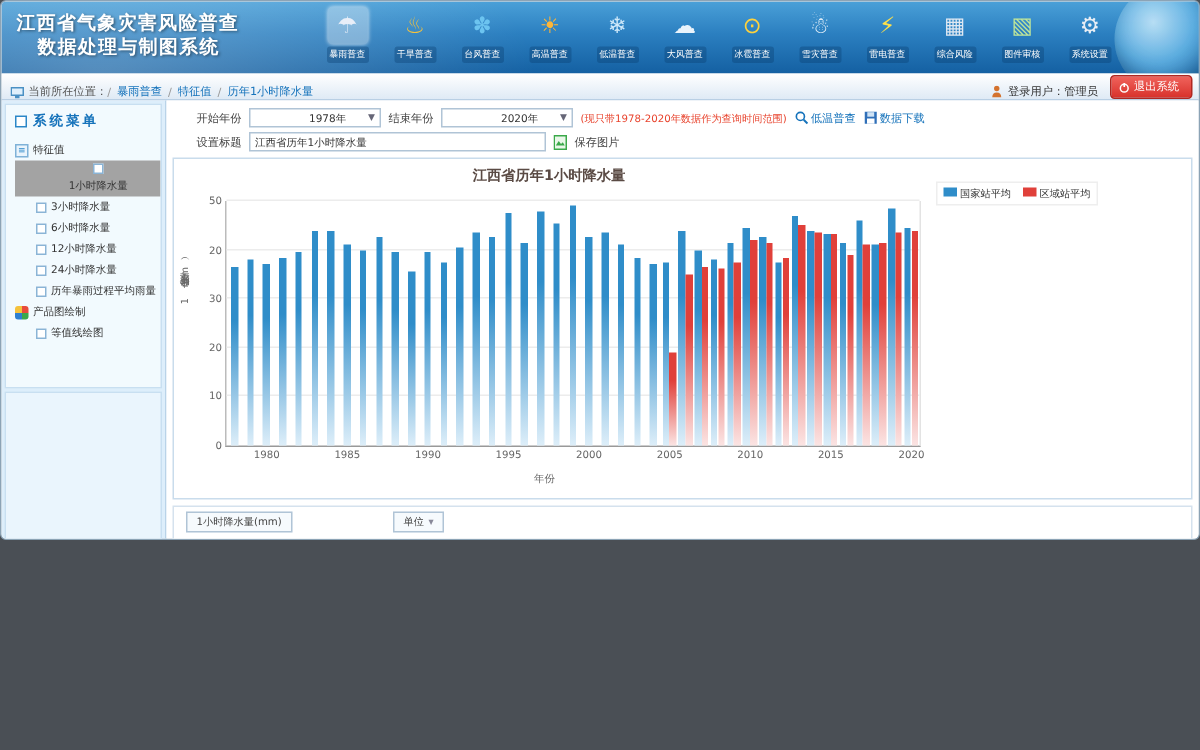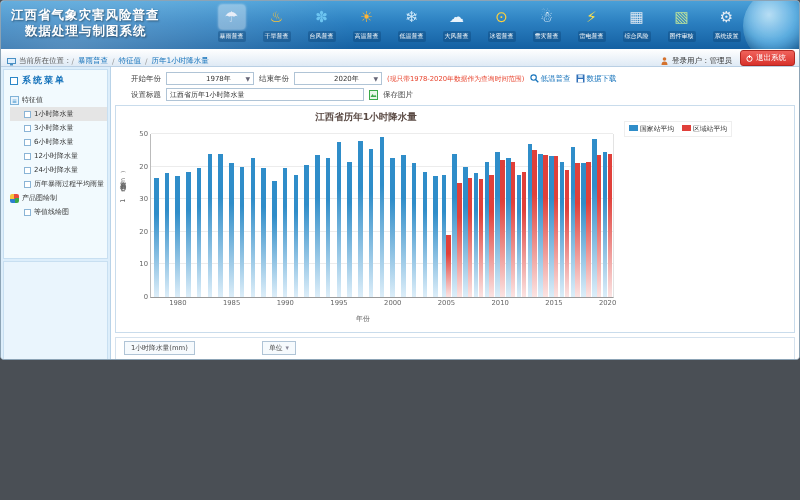--- a/index.html
+++ b/index.html
@@ -45,21 +45,21 @@
   .sidebar { position:absolute; left:0; top:66px; width:110px; height:434px;
              background:#ddeefb; border-right:1px solid #b9d3e8; }
   .menu-box { margin:2px; background:#f2fafe; border:1px solid #c8dff1; height:190px; overflow:hidden; }
   .menu-title { display:flex; align-items:center; gap:4px; padding:4px 6px; font-size:9px; font-weight:bold;
                 color:#1673bb; letter-spacing:2px; }
   .menu-title .sq { width:8px; height:8px; border:1px solid #2b87c8; background:#fff; }
   .tree { padding:2px 0 0 6px; }
   .tree-group { display:flex; align-items:center; gap:3px; font-size:7px; color:#333; padding:2px 0; cursor:pointer; }
   .tree-item { display:flex; align-items:center; gap:3px; font-size:7px; color:#333; padding:2px 0 2px 14px;
                cursor:pointer; white-space:nowrap; }
-  .tree-item.active { background:#e5e5e5; }
+  .tree-item.active { background:#a3a3a3;flex-direction:column; }
   .cb { width:7px; height:7px; border:1px solid #8ab4d6; background:#fff; flex:none; }
   .gi { width:9px; height:9px; flex:none; border:1px solid #7fb2d8; background:#eaf4fc; font-size:6px;
         color:#2b87c8; display:flex; align-items:center; justify-content:center; }
   .gi.palette { border:none; background:conic-gradient(#e84b3c 0 25%,#3ba94a 0 50%,#2d7fd0 0 75%,#f5c23c 0); border-radius:2px;}
   .side-rest { margin:2px; border:1px solid #c8dff1; background:#eaf5fd; height:232px; }
 
   
   .main { position:absolute; left:110px; top:66px; width:690px; height:434px; background:#fff; overflow:hidden; }
   .ctrl-row { position:absolute; left:20px; display:flex; align-items:center; gap:5px; font-size:7.5px; color:#444; }
   .r1 { top:5px; } .r2 { top:21px; }

